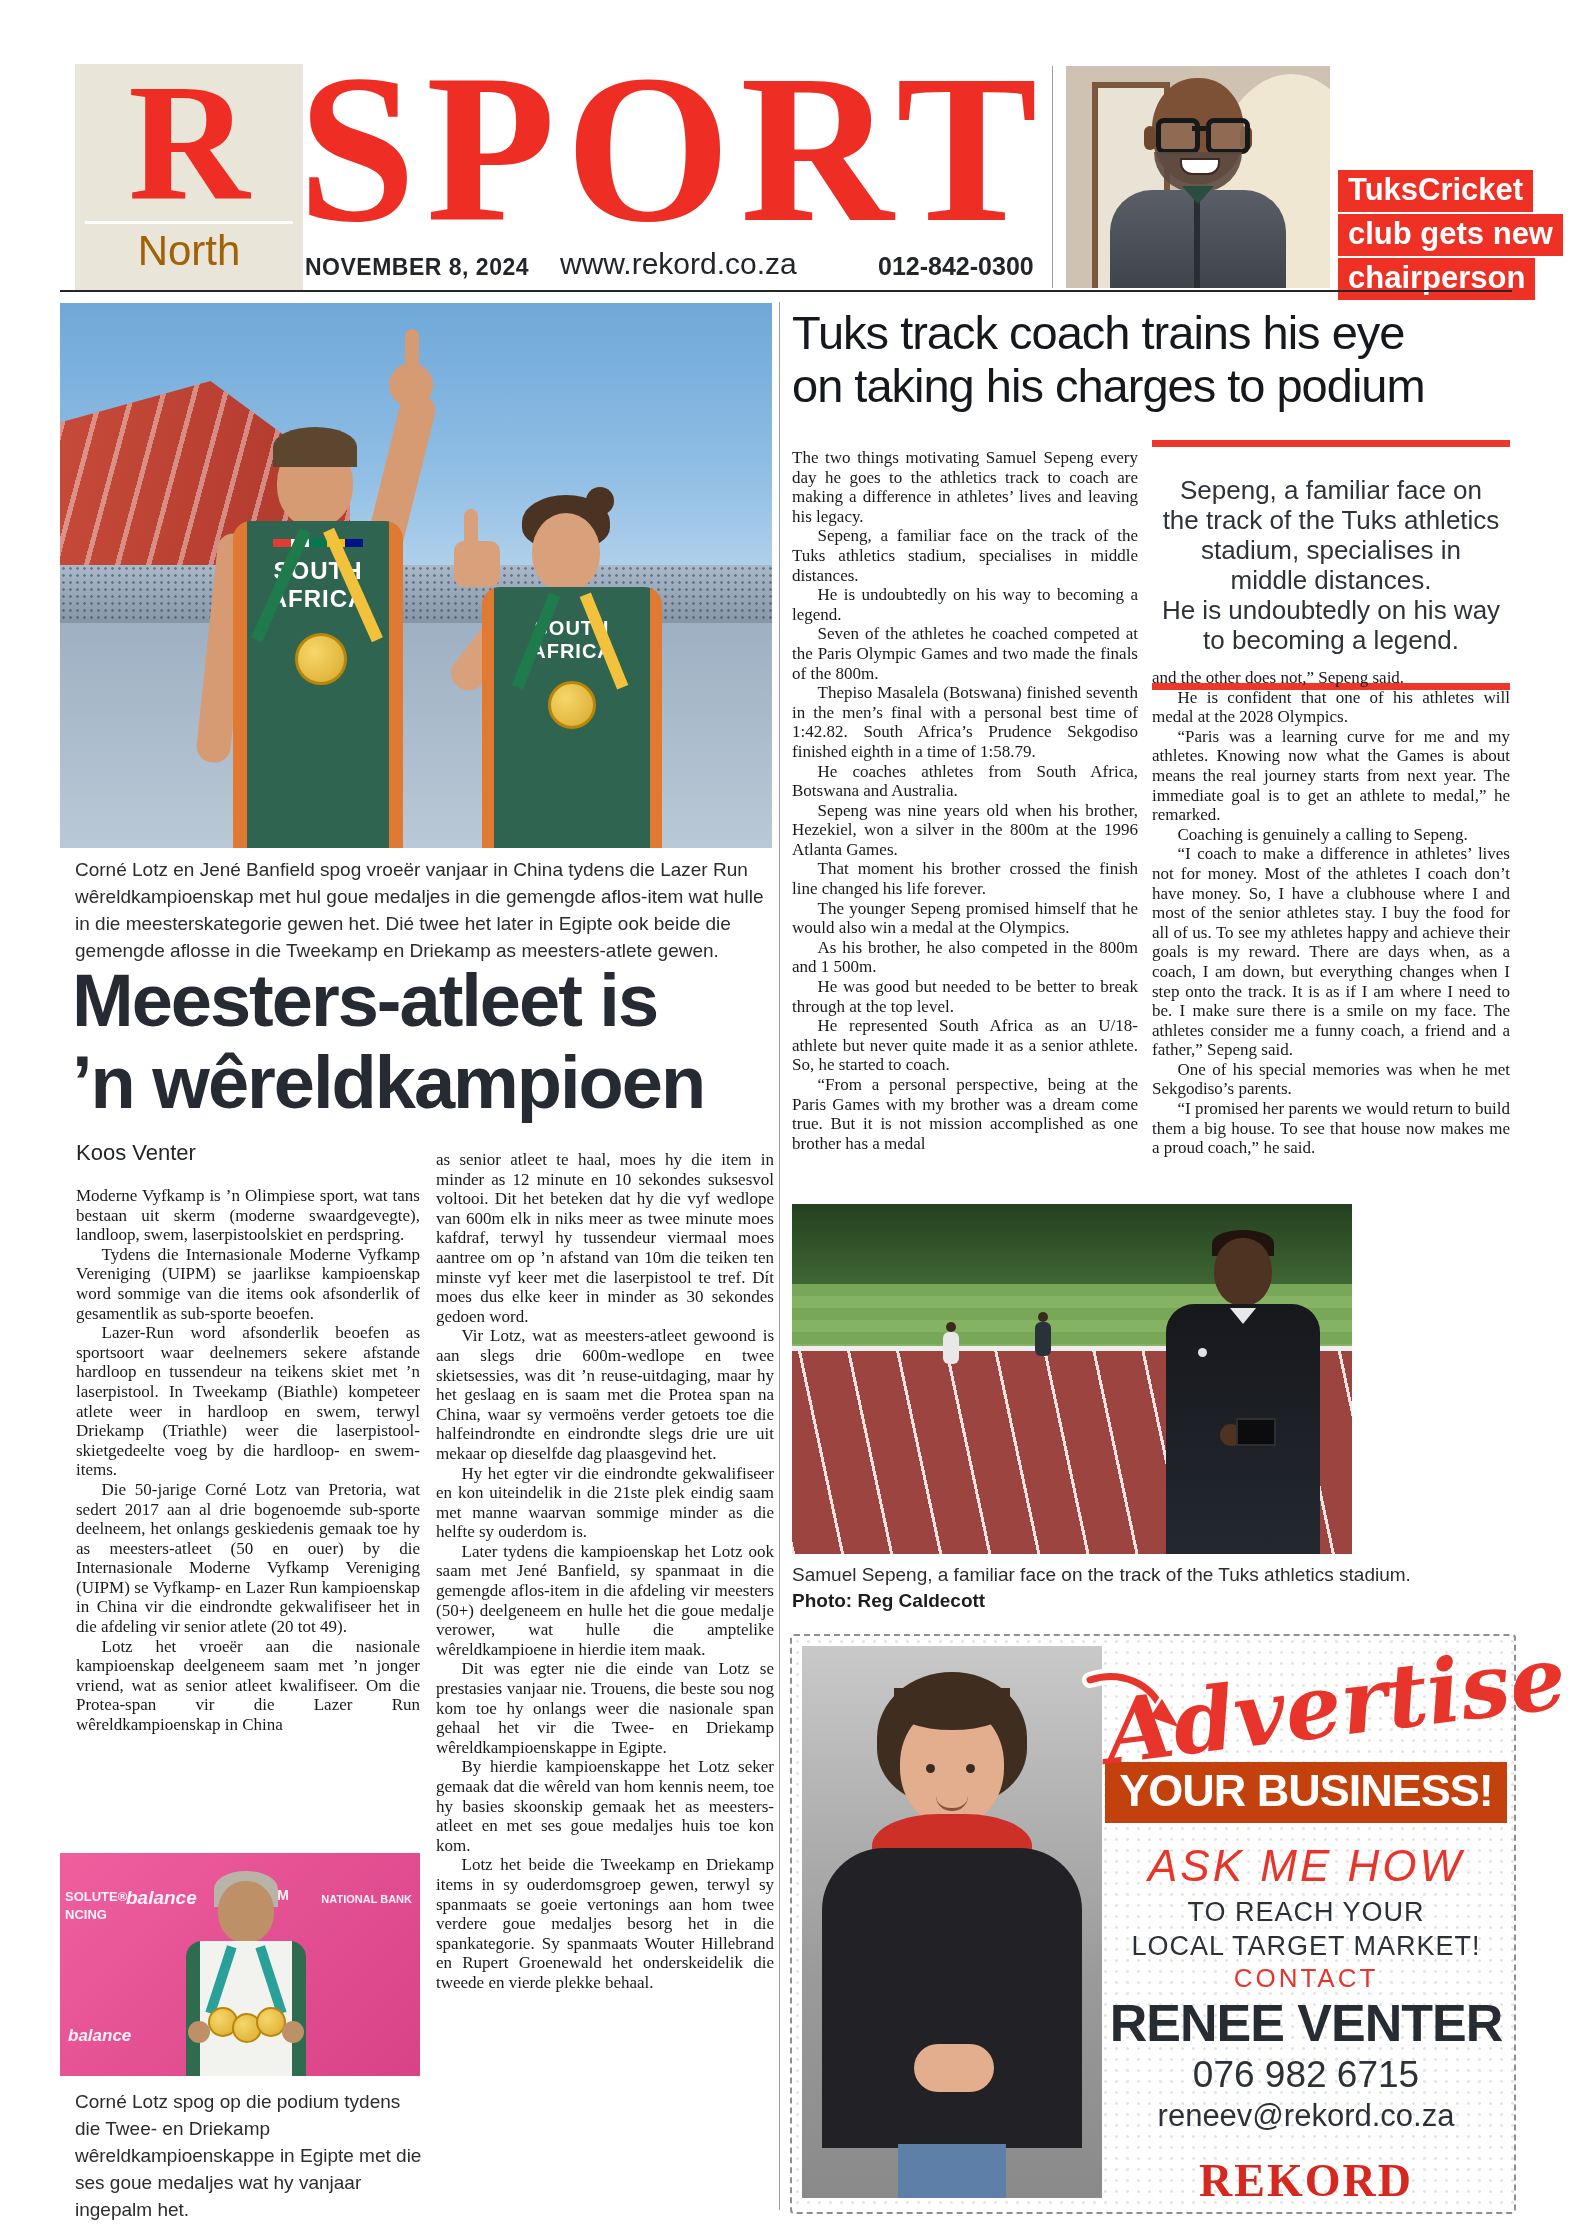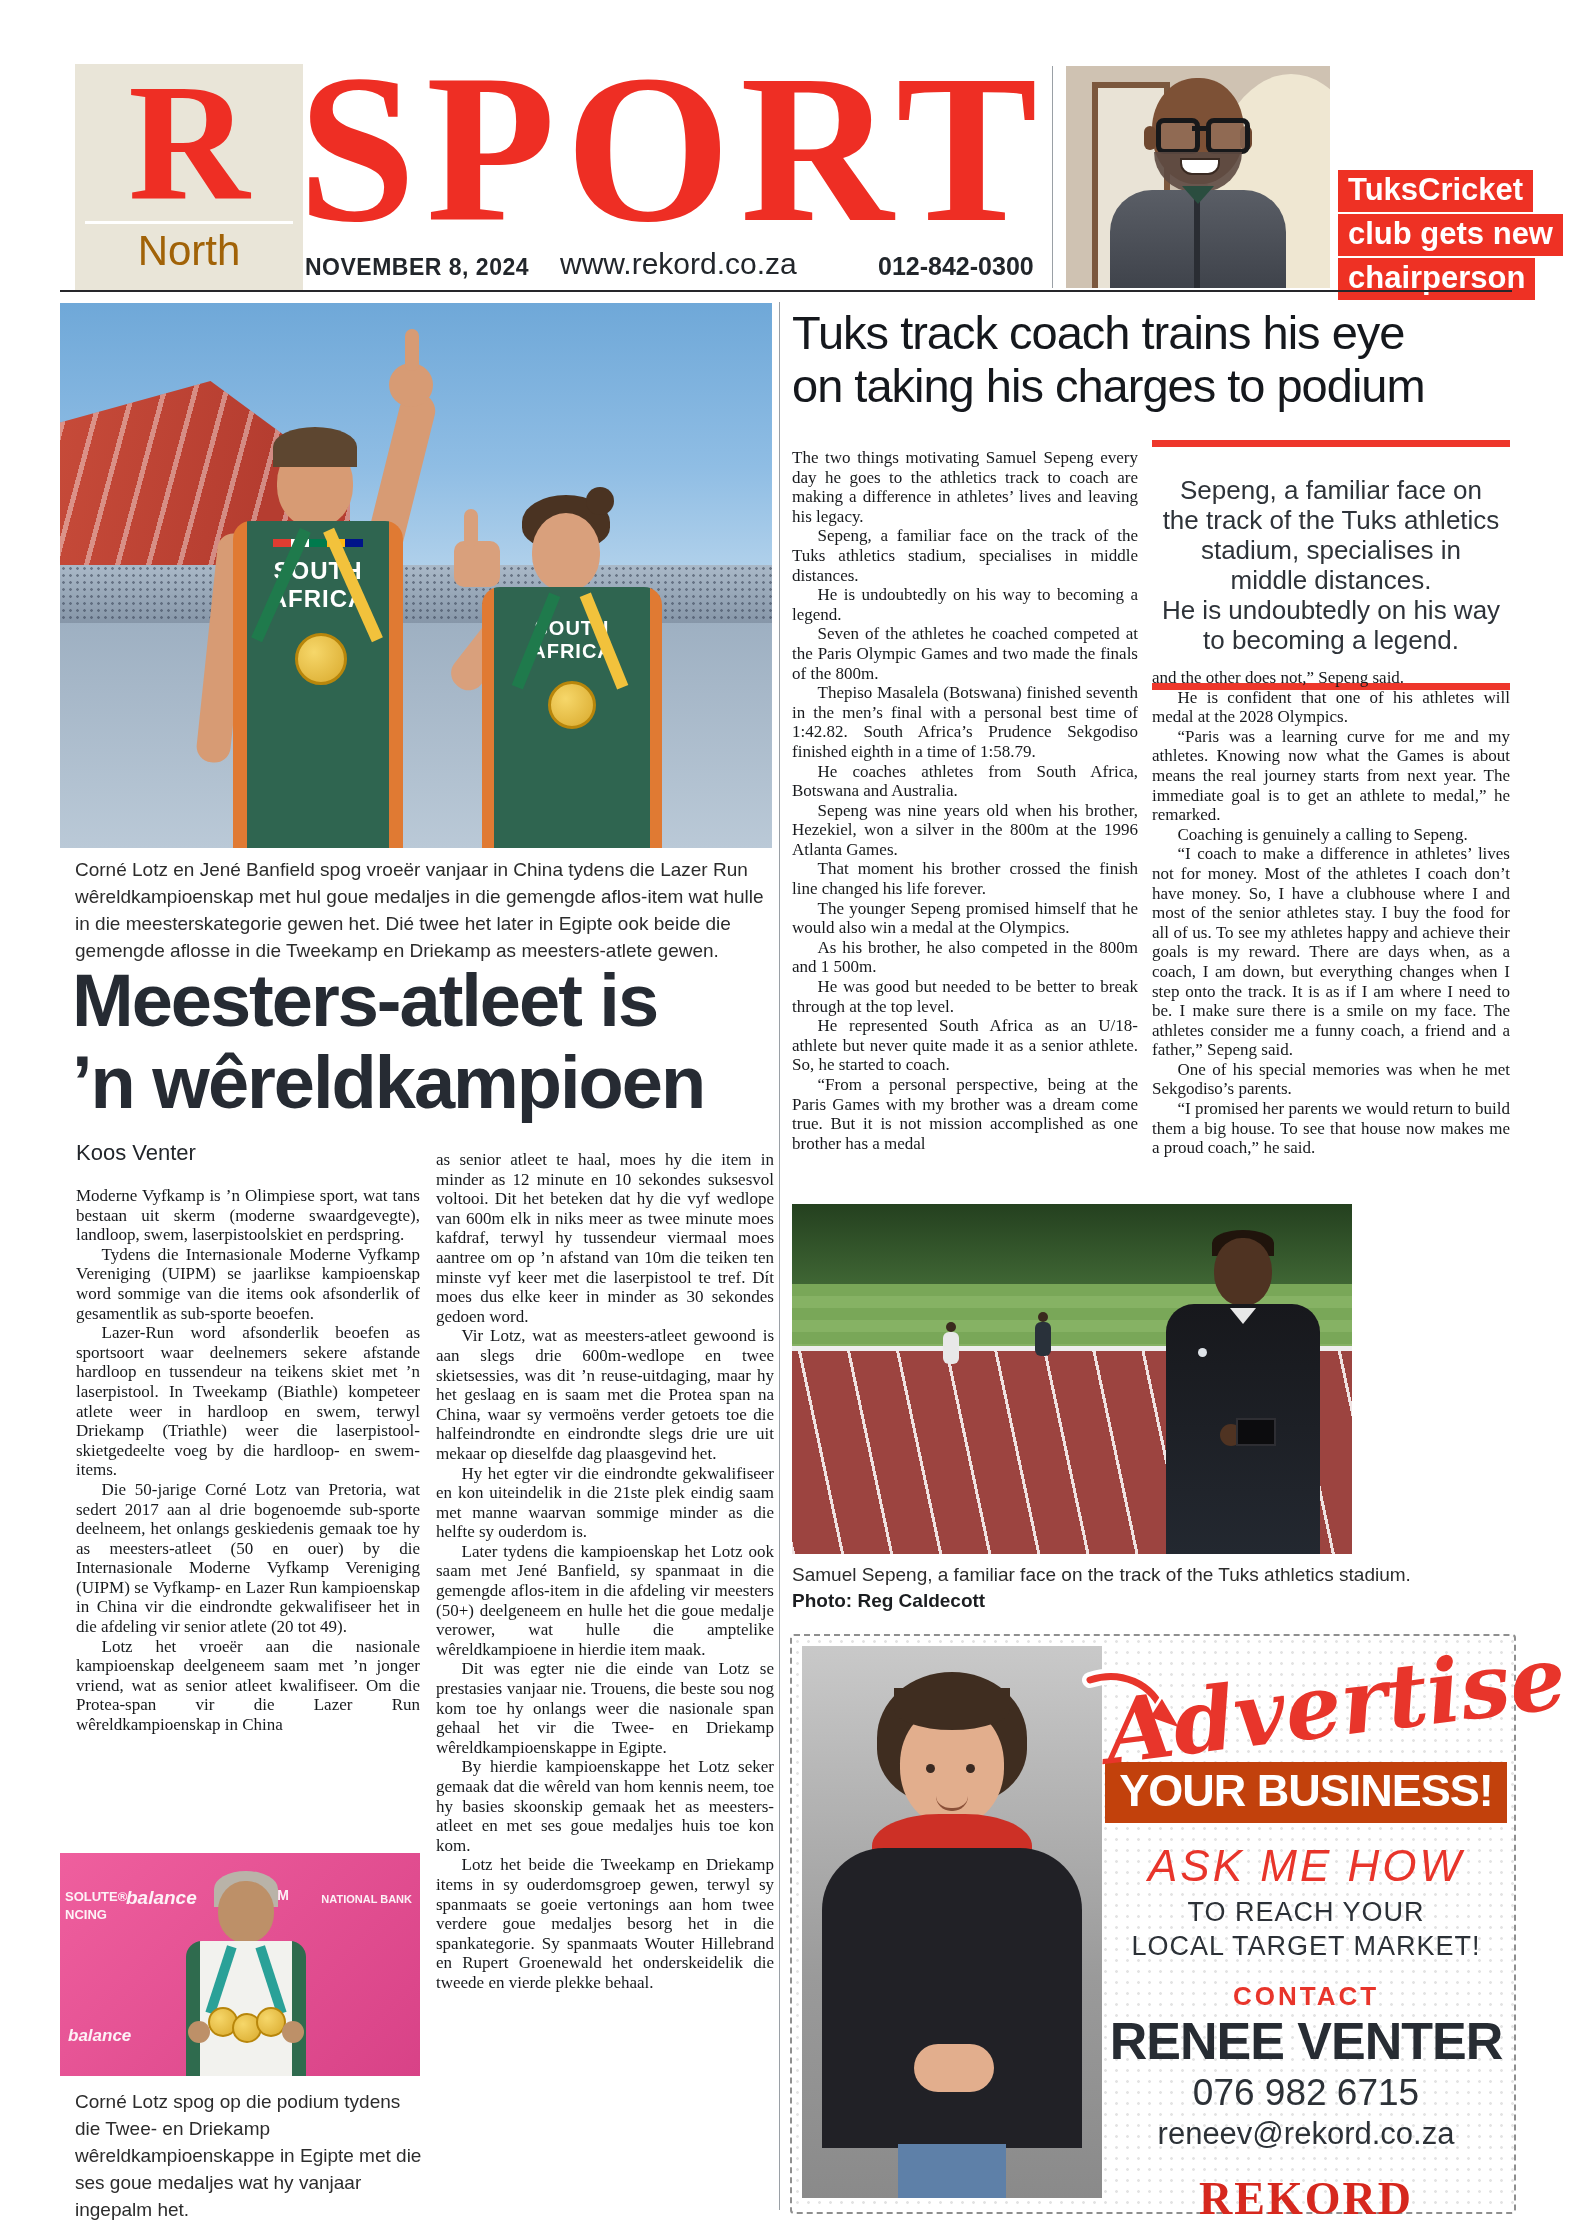--- a/index.html
+++ b/index.html
@@ -64,21 +64,21 @@
   #ad-photo{left:10px;top:10px;width:300px;height:552px;overflow:hidden;
         background:linear-gradient(180deg,#c9c9c9,#9a9a9a 60%,#8a8a8a);}
   #ad-content{left:312px;top:4px;width:404px;height:564px;text-align:center;}
   #ad-arrow{position:absolute;left:-26px;top:26px;width:110px;height:90px;}
   .ad-advertise{font-family:"DejaVu Serif",serif;font-style:italic;font-weight:bold;
         color:#e8352b;font-size:88px;line-height:92px;transform:rotate(-7deg);margin-top:22px;}
   .ad-business{display:inline-block;background:#c2410c;color:#fff;font-size:45px;
         font-weight:bold;letter-spacing:-1px;line-height:48px;padding:5px 14px 8px;margin-top:8px;}
   .ad-askme{color:#e8352b;font-size:44px;letter-spacing:3px;margin-top:18px;font-weight:500;font-style:italic;}
   .ad-reach{font-size:27px;color:#2c3137;letter-spacing:1px;line-height:34px;margin-top:4px;}
-  .ad-contact{color:#e8352b;font-size:26px;letter-spacing:3px;margin-top:18px;font-weight:700;}
+  .ad-contact{color:#e8352b;font-size:26px;letter-spacing:3px;margin-top:0;font-weight:400;}
   .ad-name{font-size:52px;font-weight:bold;color:#272c33;letter-spacing:-1px;line-height:54px;margin-top:2px;}
   .ad-phone{font-size:37px;color:#2c3137;margin-top:4px;}
   .ad-email{font-size:31px;color:#2c3137;margin-top:2px;}
   .ad-brand{font-family:"Liberation Serif",serif;font-weight:bold;color:#d6281e;
         font-size:46px;letter-spacing:2px;margin-top:20px;}
 
   
   #photo1{left:60px;top:303px;width:712px;height:545px;overflow:hidden;
         background:linear-gradient(180deg,#6fa8d8 0%,#8fbde4 30%,#b6d4ec 52%,#cfe2f1 66%,#c2d3e2 100%);}
   .p1-stadium{position:absolute;left:-20px;top:78px;width:310px;height:214px;

